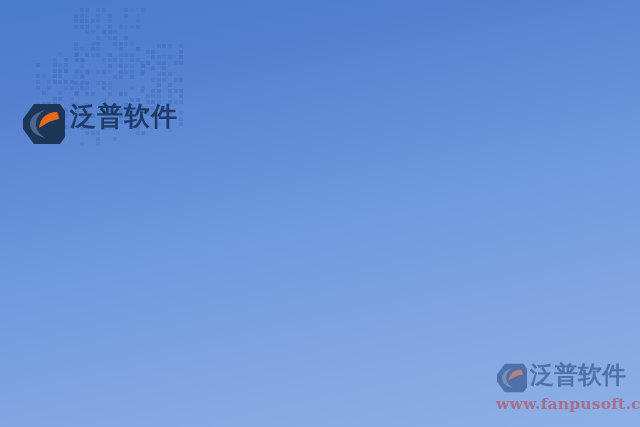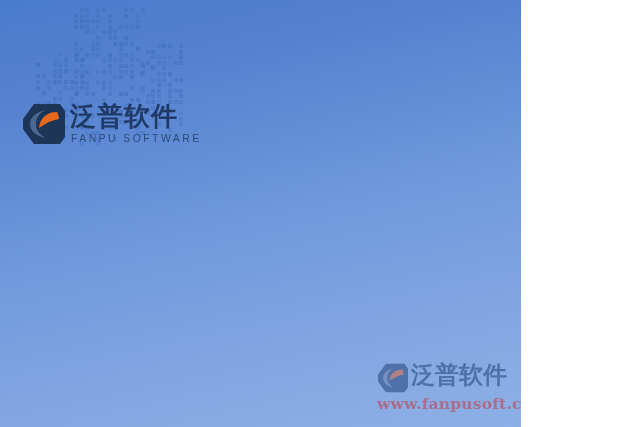--- a/index.html
+++ b/index.html
@@ -2,21 +2,21 @@
 <html><head>
 <meta charset="utf-8">
 <style>
   html, body {
     margin: 0;
     padding: 0;
     background: #ffffff;
   }
   #canvas {
     position: relative;
-    width: 521px;
+    width: 640px;
     height: 427px;
     overflow: hidden;
     background: linear-gradient(168deg, #4a7ccb 0%, #5480cf 18%, #6f9add 52%, #86a8e2 82%, #8cb0e6 100%);
     font-family: "Liberation Sans", sans-serif;
     -webkit-font-smoothing: antialiased;
   }
 
   
   #skyline {
     position: absolute;
@@ -395,21 +395,20 @@
   <div id="brand-logo">
     <span class="mark">
       <svg viewBox="0 0 44 42" width="44" height="42" aria-hidden="true">
         <path d="M12 1 L38 1 L43 8 L43 34 L38 41 L12 41 L1 26 L1 16 Z" fill="#1d3557"></path>
         <path d="M24 7 C13 9 8 15 8 21 C8 27 13 33 24 35 C17 31 14 27 14 21 C14 15 17 10 24 7 Z" fill="#6f8fc0" opacity=".55"></path>
         <path d="M35 9 C25 9 18 15 17 25 C24 20 30 17 37 16 C37 13 36 11 35 9 Z" fill="#e8691c"></path>
         <path d="M17 27 C24 22 31 19 38 18 C38 26 33 33 24 35 C20 33 18 30 17 27 Z" fill="#1d3557"></path>
       </svg>
     </span>
     <span class="cn">泛普软件</span>
-    <span class="en">FANPU SOFTWARE</span>
   </div>
 
 
   <div id="watermark">
     <span class="wm-mark">
       <svg viewBox="0 0 44 42" width="32" height="30" aria-hidden="true">
         <path d="M12 1 L38 1 L43 8 L43 34 L38 41 L12 41 L1 26 L1 16 Z" fill="#3a5b93"></path>
         <path d="M24 7 C13 9 8 15 8 21 C8 27 13 33 24 35 C17 31 14 27 14 21 C14 15 17 10 24 7 Z" fill="#8aa5cd" opacity=".6"></path>
         <path d="M35 9 C25 9 18 15 17 25 C24 20 30 17 37 16 C37 13 36 11 35 9 Z" fill="#c4725f"></path>
         <path d="M17 27 C24 22 31 19 38 18 C38 26 33 33 24 35 C20 33 18 30 17 27 Z" fill="#3a5b93"></path>

